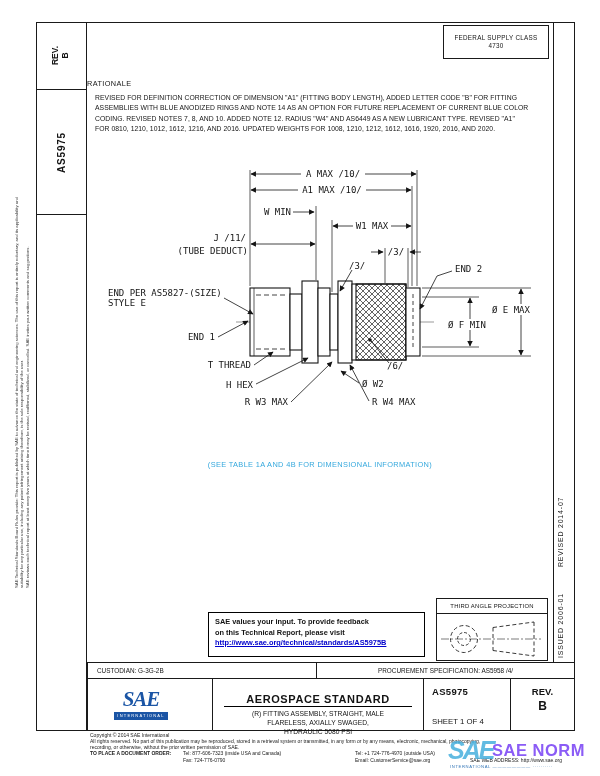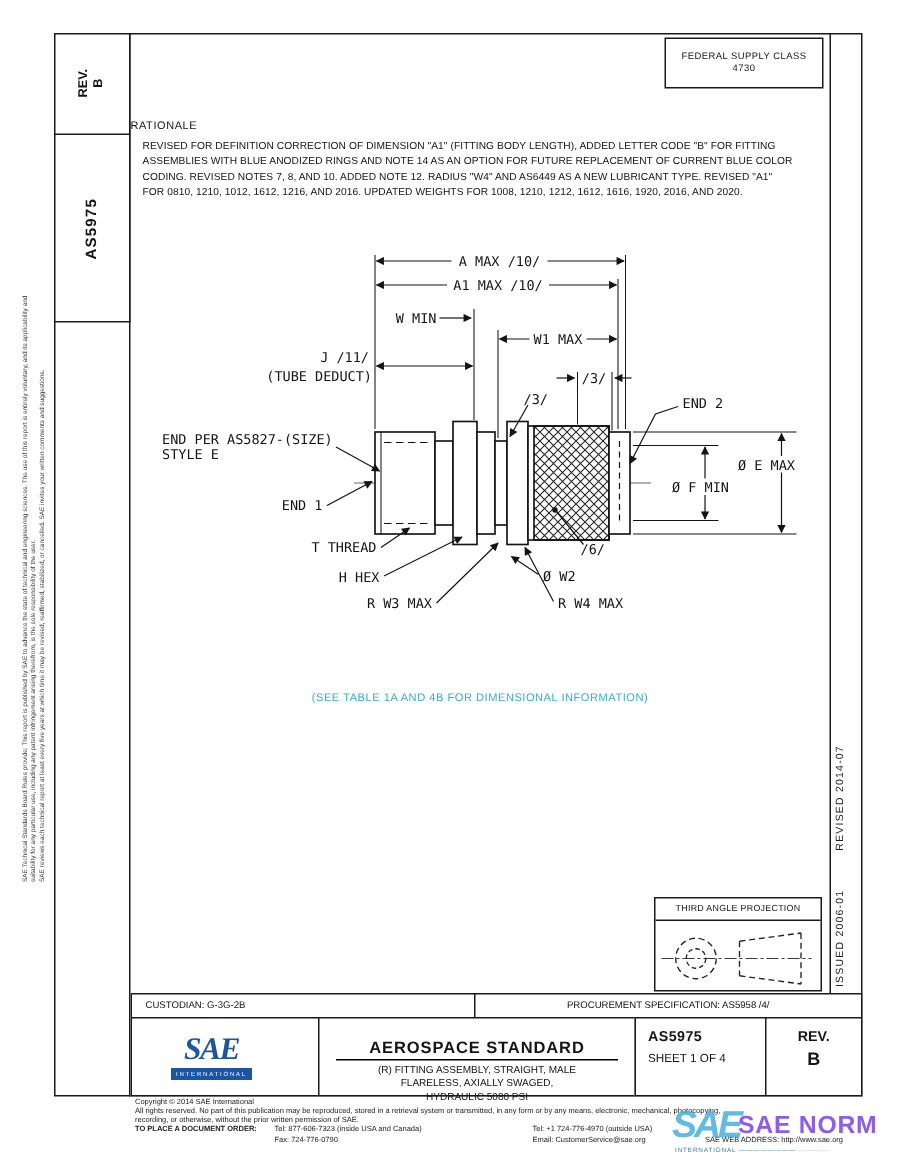--- a/index.html
+++ b/index.html
@@ -33,21 +33,21 @@
   .cell{position:absolute;border:1.2px solid #1a1a1a;box-sizing:border-box;background:#fff;}
   .c-custodian{left:87px;top:662px;width:230px;height:17px;font-size:6.4px;line-height:15px;padding-left:9px;}
   .c-procure{left:316px;top:662px;width:259px;height:17px;font-size:6.4px;line-height:15px;text-align:center;}
   .c-logo{left:87px;top:678px;width:126px;height:53px;}
   .c-title{left:212px;top:678px;width:212px;height:53px;text-align:center;}
   .c-num{left:423px;top:678px;width:88px;height:53px;padding:7px 0 0 8px;}
   .c-rev{left:510px;top:678px;width:65px;height:53px;text-align:center;}
   .t-std{display:inline-block;margin-top:14px;padding:0 22px 1px 22px;border-bottom:1.6px solid #000;font-size:11px;font-weight:bold;letter-spacing:.6px;}
   .t-sub{font-size:6.7px;line-height:9.2px;margin-top:2px;}
   .t-num{font-size:9.5px;font-weight:bold;letter-spacing:.3px;}
-  .t-sheet{font-size:7.8px;margin-top:4px;}
+  .t-sheet{font-size:7.8px;margin-top:20px;}
   .t-revl{font-size:9.5px;font-weight:bold;margin-top:7px;}
   .t-revv{font-size:12px;font-weight:bold;margin-top:2px;}
   
   #saelogo{position:absolute;left:114px;top:687px;width:54px;height:38px;text-align:center;}
   #saelogo .big{font-family:"Liberation Serif",serif;font-style:italic;font-weight:bold;font-size:21px;line-height:24px;color:#1b55a5;letter-spacing:-1px;}
   #saelogo .band{margin-top:1px;height:8px;background:#1b55a5;color:#fff;font-size:4px;line-height:8px;letter-spacing:1.2px;}
   
   .ft{position:absolute;font-size:5px;line-height:6.1px;color:#222;}
   .ftb{font-weight:bold;}
   
@@ -185,20 +185,25 @@
       <text x="253" y="388" text-anchor="end">H HEX</text>
       <text x="288" y="405" text-anchor="end">R W3 MAX</text>
       <text x="362" y="387">Ø W2</text>
       <text x="372" y="405">R W4 MAX</text>
       <text x="387" y="369">/6/</text>
     </g>
   </svg>
 
   <div class="cap" style="top:460px;color:#35a8dd;">(SEE TABLE 1A AND 4B FOR DIMENSIONAL INFORMATION)</div>
 
+  <div id="feedback">
+    <div>SAE values your input. To provide feedback</div>
+    <div>on this Technical Report, please visit</div>
+    <div class="link">http://www.sae.org/technical/standards/AS5975B</div>
+  </div>
 
   <div id="proj">
     <div class="hd">THIRD ANGLE PROJECTION</div>
     <svg width="108" height="45" viewBox="0 0 108 45">
       <line x1="4" y1="25" x2="104" y2="25" stroke="#222" stroke-width="0.6" stroke-dasharray="8 2 2 2"></line>
       <circle cx="27" cy="25" r="13.5" fill="none" stroke="#222" stroke-width="0.9" stroke-dasharray="4 2.5"></circle>
       <circle cx="27" cy="25" r="6.5" fill="none" stroke="#222" stroke-width="0.9" stroke-dasharray="3 2"></circle>
       <g stroke="#222" stroke-width="0.9" stroke-dasharray="4 2.5" fill="none">
         <line x1="56" y1="13.5" x2="97" y2="8"></line>
         <line x1="56" y1="36.5" x2="97" y2="42"></line>

